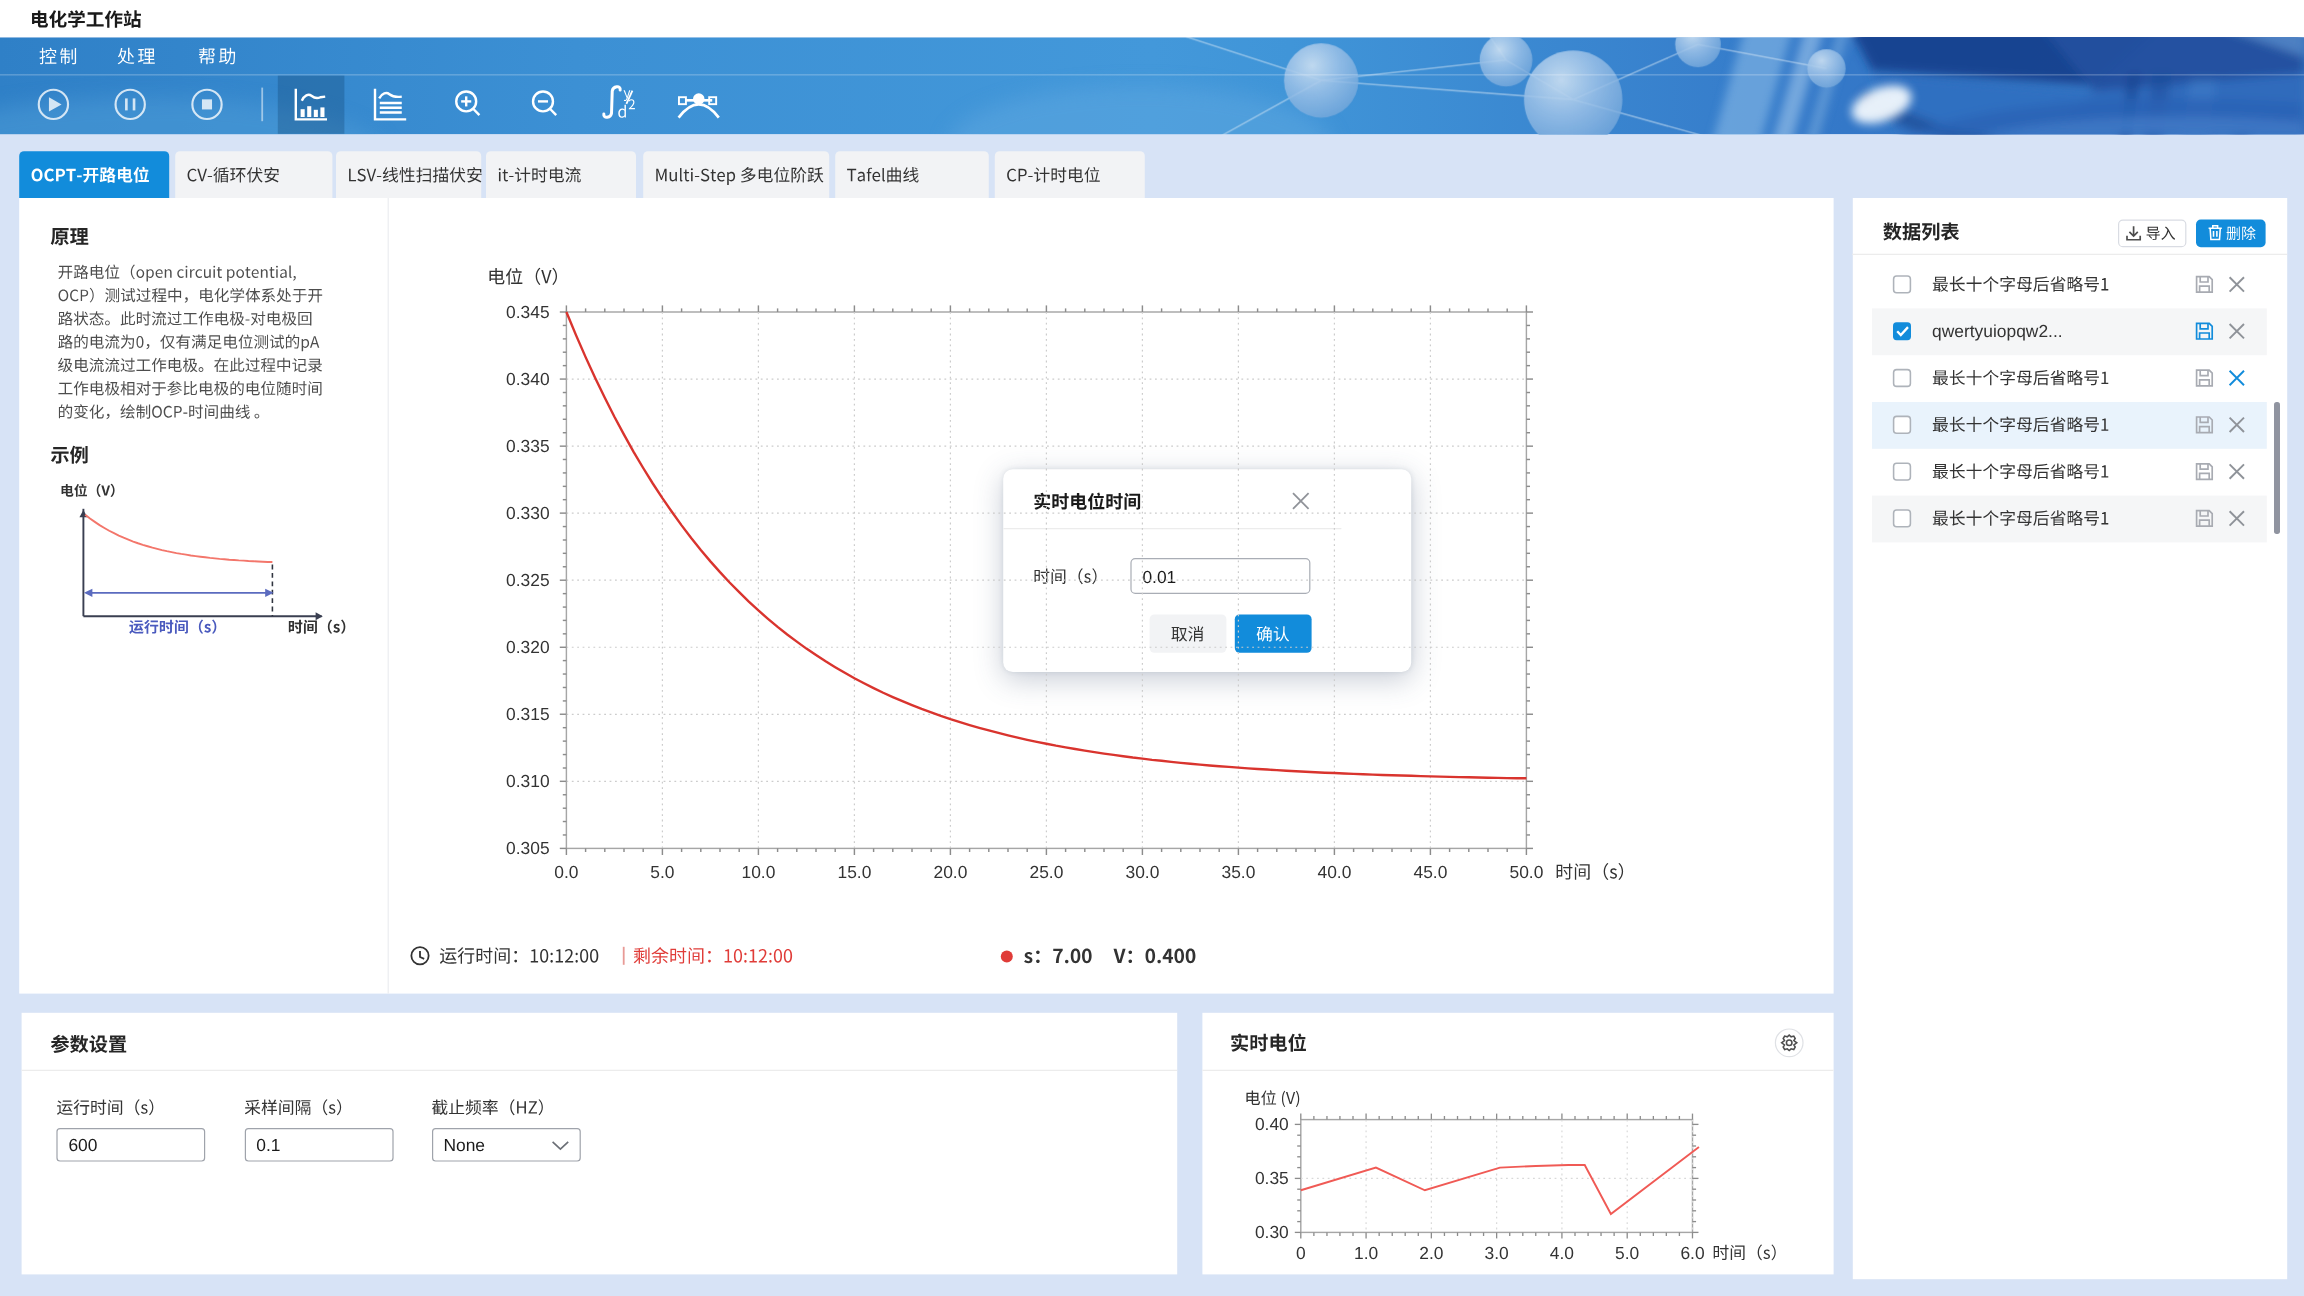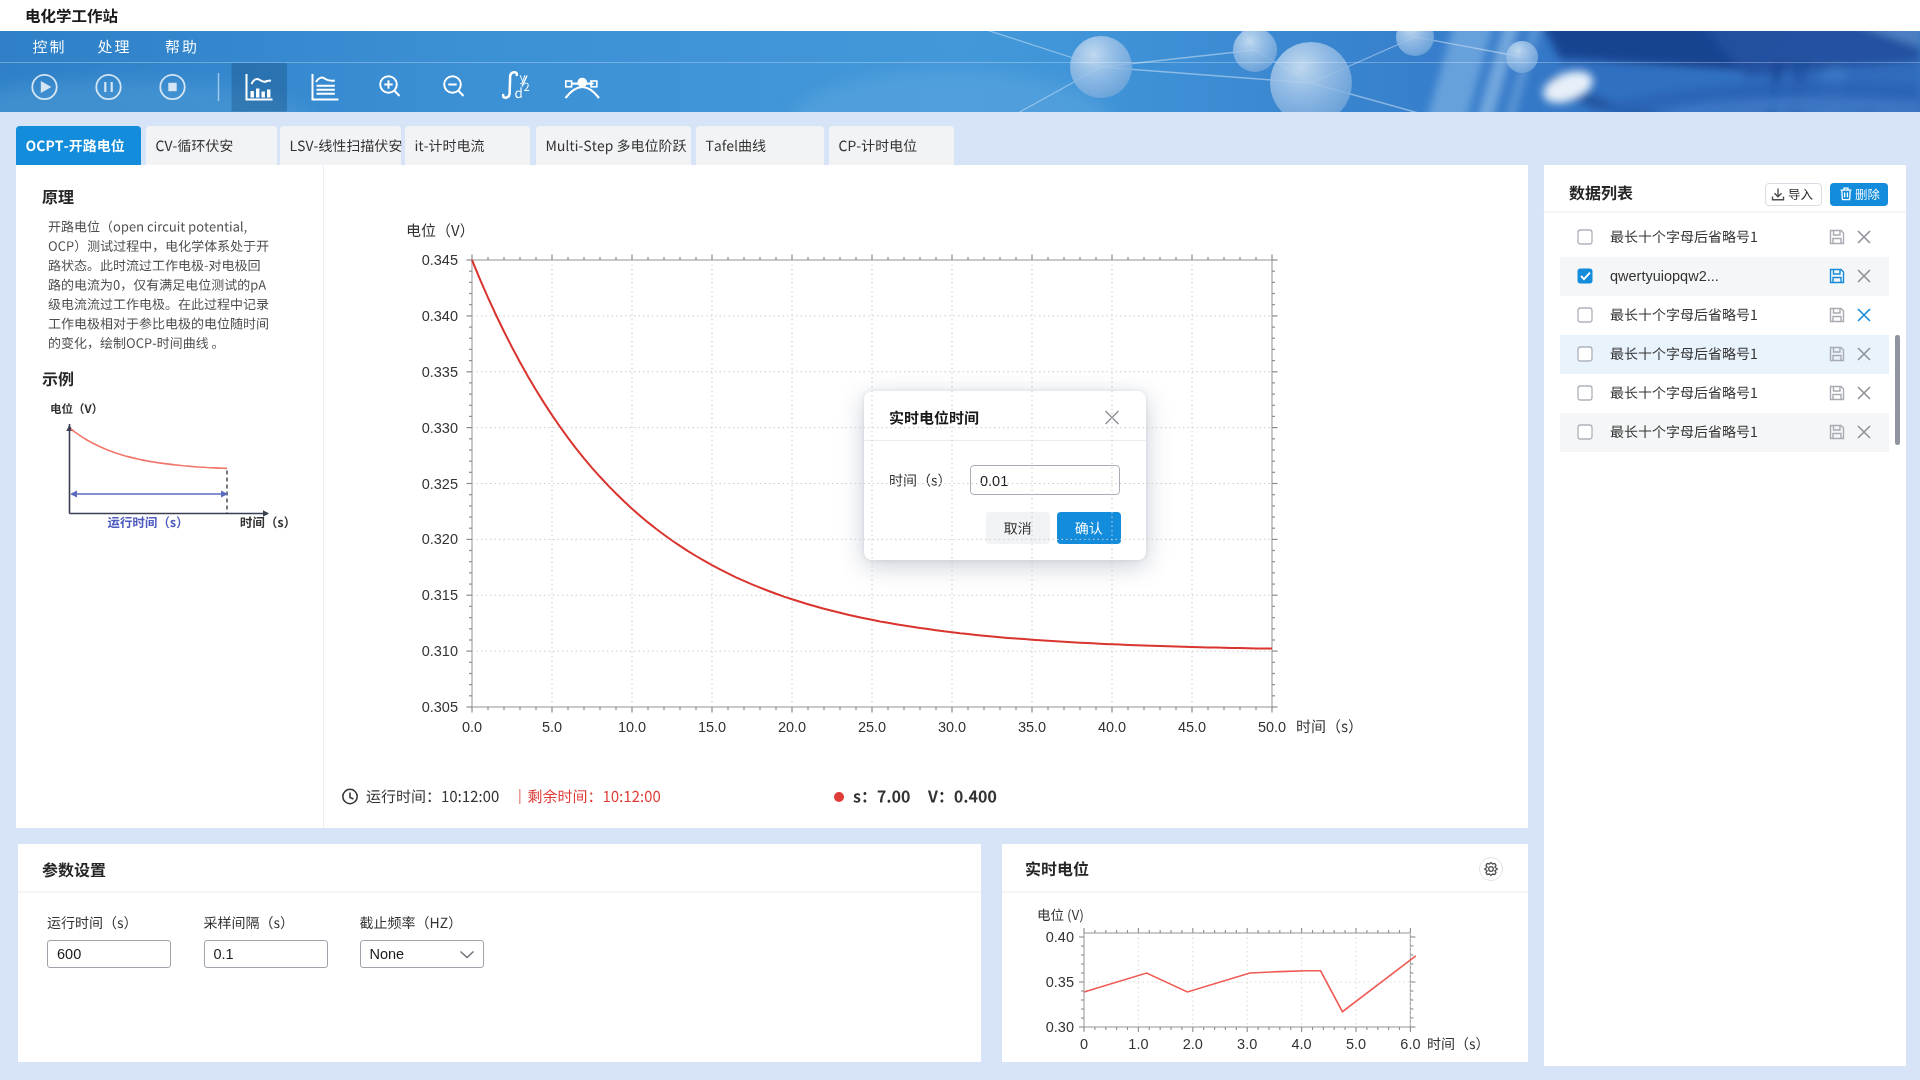--- a/index.html
+++ b/index.html
@@ -618,21 +618,21 @@
       <text x="1192.8" y="1049.0" text-anchor="middle">2.0</text>
       <text x="1247.2" y="1049.0" text-anchor="middle">3.0</text>
       <text x="1301.6" y="1049.0" text-anchor="middle">4.0</text>
       <text x="1356.0" y="1049.0" text-anchor="middle">5.0</text>
       <text x="1410.4" y="1049.0" text-anchor="middle">6.0</text>
     </g>
     <polyline points="1084.0,991.9 1146.6,973.0 1187.4,991.9 1249.9,973.0 1279.8,971.6 1307.0,970.8 1320.6,970.8 1342.4,1011.7 1415.8,955.9" fill="none" stroke="#f05a55" stroke-width="1.6"></polyline>
     <path fill="#333333" d="M1043.1 914.5V916.4H1039.8V914.5ZM1044.2 914.5H1047.6V916.4H1044.2ZM1043.1 913.5H1039.8V911.6H1043.1ZM1044.2 913.5V911.6H1047.6V913.5ZM1038.7 910.6V918.3H1039.8V917.4H1043.1V918.9C1043.1 920.4 1043.5 920.9 1045.1 920.9C1045.4 920.9 1047.7 920.9 1048 920.9C1049.5 920.9 1049.8 920.1 1050 918.1C1049.7 918 1049.2 917.8 1049 917.6C1048.9 919.4 1048.7 919.8 1048 919.8C1047.5 919.8 1045.5 919.8 1045.1 919.8C1044.3 919.8 1044.2 919.7 1044.2 918.9V917.4H1048.7V910.6H1044.2V908.7H1043.1V910.6ZM1055.5 911.1V912.1H1062.8V911.1ZM1056.4 913.1C1056.8 915 1057.2 917.5 1057.3 918.9L1058.3 918.6C1058.2 917.2 1057.7 914.8 1057.3 912.9ZM1058.2 908.8C1058.5 909.5 1058.7 910.4 1058.8 911L1059.8 910.7C1059.7 910.1 1059.4 909.2 1059.2 908.6ZM1054.9 919.5V920.5H1063.4V919.5H1060.6C1061.1 917.7 1061.7 915.1 1062 913L1060.9 912.8C1060.7 914.8 1060.2 917.7 1059.7 919.5ZM1054.4 908.7C1053.6 910.8 1052.3 912.8 1051 914.1C1051.2 914.3 1051.5 914.9 1051.6 915.1C1052.1 914.6 1052.5 914.1 1052.9 913.5V921.1H1053.9V911.9C1054.5 911 1054.9 910 1055.3 909ZM1070.3 922.6 1071 922.3C1069.8 920.4 1069.3 918.1 1069.3 915.8C1069.3 913.5 1069.8 911.2 1071 909.3L1070.3 909C1069 911 1068.3 913.2 1068.3 915.8C1068.3 918.5 1069 920.6 1070.3 922.6ZM1074.8 920H1076.2L1079.3 910.1H1078.1L1076.5 915.5C1076.2 916.6 1075.9 917.6 1075.5 918.7H1075.5C1075.1 917.6 1074.9 916.6 1074.5 915.5L1072.9 910.1H1071.6ZM1080.7 922.6C1081.9 920.6 1082.7 918.5 1082.7 915.8C1082.7 913.2 1081.9 911 1080.7 909L1079.9 909.3C1081.1 911.2 1081.7 913.5 1081.7 915.8C1081.7 918.1 1081.1 920.4 1079.9 922.3Z"></path>
     <path fill="#333333" d="M1433.6 1042.7C1434.4 1043.8 1435.3 1045.2 1435.8 1046.1L1436.7 1045.6C1436.2 1044.7 1435.3 1043.3 1434.5 1042.2ZM1431.5 1043.4V1046.6H1429.1V1043.4ZM1431.5 1042.4H1429.1V1039.4H1431.5ZM1428.1 1038.4V1048.7H1429.1V1047.5H1432.5V1038.4ZM1437.7 1037.3V1040H1433.2V1041.1H1437.7V1048.5C1437.7 1048.8 1437.6 1048.9 1437.3 1048.9C1437 1048.9 1436 1048.9 1434.9 1048.9C1435 1049.2 1435.2 1049.7 1435.3 1050C1436.7 1050 1437.6 1050 1438.1 1049.8C1438.6 1049.6 1438.8 1049.3 1438.8 1048.5V1041.1H1440.5V1040H1438.8V1037.3ZM1442.3 1040.4V1050.1H1443.4V1040.4ZM1442.5 1037.9C1443.1 1038.5 1443.9 1039.4 1444.2 1040L1445 1039.4C1444.7 1038.8 1444 1038 1443.3 1037.4ZM1446.3 1044.9H1449.7V1046.8H1446.3ZM1446.3 1042.1H1449.7V1044H1446.3ZM1445.4 1041.2V1047.6H1450.7V1041.2ZM1445.9 1038V1039H1452.7V1048.8C1452.7 1049 1452.6 1049.1 1452.5 1049.1C1452.3 1049.1 1451.7 1049.1 1451.1 1049.1C1451.3 1049.3 1451.4 1049.8 1451.5 1050C1452.3 1050 1452.9 1050 1453.3 1049.9C1453.7 1049.7 1453.8 1049.4 1453.8 1048.8V1038ZM1464.7 1043.7C1464.7 1046.4 1465.8 1048.6 1467.5 1050.3L1468.4 1049.9C1466.7 1048.2 1465.8 1046.2 1465.8 1043.7C1465.8 1041.2 1466.7 1039.1 1468.4 1037.5L1467.5 1037C1465.8 1038.7 1464.7 1041 1464.7 1043.7ZM1472.3 1049.2C1474.1 1049.2 1475 1048.2 1475 1046.9C1475 1045.5 1473.8 1045 1472.7 1044.6C1471.9 1044.3 1471.1 1044 1471.1 1043.3C1471.1 1042.7 1471.5 1042.2 1472.5 1042.2C1473.2 1042.2 1473.7 1042.5 1474.2 1042.9L1474.8 1042.1C1474.3 1041.6 1473.4 1041.2 1472.5 1041.2C1470.8 1041.2 1469.9 1042.2 1469.9 1043.4C1469.9 1044.7 1471 1045.2 1472.1 1045.6C1472.9 1045.9 1473.8 1046.2 1473.8 1047C1473.8 1047.7 1473.3 1048.2 1472.3 1048.2C1471.4 1048.2 1470.7 1047.8 1470.1 1047.3L1469.4 1048.1C1470.2 1048.7 1471.2 1049.2 1472.3 1049.2ZM1479.8 1043.7C1479.8 1041 1478.7 1038.7 1477 1037L1476.2 1037.5C1477.8 1039.1 1478.8 1041.2 1478.8 1043.7C1478.8 1046.2 1477.8 1048.2 1476.2 1049.9L1477 1050.3C1478.7 1048.6 1479.8 1046.4 1479.8 1043.7Z"></path>
 </svg>
-<div style="position:absolute;left:864px;top:390.5px;width:282px;height:169.5px;background:#fff;border-radius:8px;box-shadow:0 6px 24px rgba(60,80,110,0.28),0 0 4px rgba(60,80,110,0.12)">
+<div style="position:absolute;left:836px;top:390.5px;width:340px;height:169.5px;background:#fff;border-radius:8px;box-shadow:0 6px 24px rgba(60,80,110,0.28),0 0 4px rgba(60,80,110,0.12)">
 <div style="position:absolute;left:106px;top:74.5px;width:150px;height:29.5px;background:#fff;border:1px solid #a9adb5;border-radius:4px;box-sizing:border-box"></div>
 <div style="position:absolute;left:122px;top:121.5px;width:63.5px;height:31.5px;background:#f2f3f5;border-radius:4px"></div>
 <div style="position:absolute;left:193px;top:121.5px;width:63.5px;height:31.5px;background:#128cdb;border-radius:4px"></div>
 <svg width="282" height="169.5" style="position:absolute;left:0;top:0" viewBox="820 390.5 282 169.5" xmlns="http://www.w3.org/2000/svg">
       <path fill="#1a1a1a" d="M853 422C854.9 422.6 856.8 423.5 858 424.3L859.1 422.9C857.9 422.1 855.7 421.2 853.8 420.7ZM848.5 414.8C849.3 415.3 850.2 416 850.6 416.5L851.8 415.2C851.3 414.7 850.3 414 849.5 413.7ZM847 417.1C847.7 417.5 848.7 418.2 849.2 418.7L850.3 417.3C849.8 416.9 848.8 416.2 848 415.9ZM846.2 411.7V415.1H847.9V413.3H857V415.1H858.9V411.7H853.8C853.6 411.1 853.3 410.6 853 410.1L851.1 410.6C851.3 410.9 851.5 411.3 851.7 411.7ZM846 418.9V420.4H850.9C850 421.5 848.6 422.2 846.1 422.8C846.5 423.2 847 423.9 847.1 424.3C850.5 423.5 852.2 422.2 853.1 420.4H859.1V418.9H853.6C854 417.5 854.1 415.9 854.1 414H852.2C852.2 415.9 852.1 417.6 851.7 418.9ZM866.9 416.6C867.6 417.7 868.6 419.2 869 420L870.6 419.1C870.1 418.2 869.1 416.8 868.4 415.8ZM864.5 417.2V420H862.7V417.2ZM864.5 415.6H862.7V413H864.5ZM861 411.4V422.8H862.7V421.6H866.2V411.4ZM871.2 410.4V413H866.7V414.8H871.2V421.9C871.2 422.2 871.1 422.3 870.8 422.3C870.4 422.3 869.3 422.3 868.3 422.3C868.5 422.8 868.8 423.6 868.9 424.1C870.4 424.1 871.5 424.1 872.1 423.8C872.8 423.5 873 423 873 421.9V414.8H874.6V413H873V410.4ZM881.4 417.3V418.7H878.5V417.3ZM883.4 417.3H886.3V418.7H883.4ZM881.4 415.6H878.5V414.2H881.4ZM883.4 415.6V414.2H886.3V415.6ZM876.7 412.4V421.3H878.5V420.4H881.4V421.2C881.4 423.6 882 424.2 884.1 424.2C884.6 424.2 886.5 424.2 887 424.2C888.8 424.2 889.4 423.3 889.6 420.9C889.2 420.8 888.6 420.6 888.1 420.4V412.4H883.4V410.3H881.4V412.4ZM887.8 420.4C887.7 422 887.5 422.4 886.8 422.4C886.4 422.4 884.7 422.4 884.3 422.4C883.5 422.4 883.4 422.2 883.4 421.3V420.4ZM896.3 415.4C896.7 417.4 897.1 420 897.2 421.6L899 421.1C898.8 419.6 898.4 417 898 415ZM898.3 410.5C898.5 411.2 898.9 412.1 899 412.8H895.4V414.5H903.8V412.8H899.2L900.8 412.3C900.6 411.7 900.3 410.8 900 410ZM894.9 422V423.8H904.3V422H901.8C902.3 420.1 902.9 417.5 903.2 415.2L901.4 414.9C901.2 417.1 900.6 420 900.1 422ZM893.9 410.3C893.1 412.5 891.8 414.6 890.5 415.9C890.8 416.4 891.2 417.4 891.4 417.8C891.7 417.5 892.1 417.1 892.4 416.7V424.3H894.2V413.9C894.7 412.9 895.2 411.9 895.6 410.9ZM911.9 416.6C912.6 417.7 913.6 419.2 914 420L915.6 419.1C915.1 418.2 914.1 416.8 913.4 415.8ZM909.5 417.2V420H907.7V417.2ZM909.5 415.6H907.7V413H909.5ZM906 411.4V422.8H907.7V421.6H911.2V411.4ZM916.2 410.4V413H911.7V414.8H916.2V421.9C916.2 422.2 916.1 422.3 915.8 422.3C915.4 422.3 914.3 422.3 913.3 422.3C913.5 422.8 913.8 423.6 913.9 424.1C915.4 424.1 916.5 424.1 917.1 423.8C917.8 423.5 918 423 918 421.9V414.8H919.6V413H918V410.4ZM921.1 413.9V424.3H922.9V413.9ZM921.3 411.2C922 411.9 922.7 412.9 923 413.6L924.6 412.6C924.2 411.9 923.4 411 922.7 410.4ZM926.1 418.8H929V420.2H926.1ZM926.1 415.9H929V417.3H926.1ZM924.5 414.5V421.6H930.6V414.5ZM925.1 411V412.7H932.2V422.4C932.2 422.6 932.1 422.7 932 422.7C931.8 422.7 931.2 422.7 930.8 422.6C931 423.1 931.2 423.8 931.3 424.2C932.2 424.2 932.9 424.2 933.4 423.9C933.9 423.7 934.1 423.2 934.1 422.4V411Z"></path>
       <g stroke="#909399" stroke-width="1.5" fill="none">
         <path d="M1061.5,410.5 l13,13 M1074.5,410.5 l-13,13"></path>
       </g>
       <line x1="820" y1="440.0" x2="1102" y2="440.0" stroke="#ececec" stroke-width="1"></line>
       <path fill="#333333" d="M851.6 478.7C852.4 479.8 853.3 481.2 853.8 482.1L854.7 481.6C854.2 480.7 853.3 479.3 852.5 478.2ZM849.5 479.4V482.6H847.1V479.4ZM849.5 478.4H847.1V475.4H849.5ZM846.1 474.4V484.6H847.1V483.5H850.5V474.4ZM855.7 473.3V476H851.2V477.1H855.7V484.5C855.7 484.8 855.6 484.9 855.3 484.9C855 484.9 854 484.9 852.9 484.9C853 485.2 853.2 485.7 853.3 486C854.7 486 855.6 486 856.1 485.8C856.6 485.6 856.8 485.3 856.8 484.5V477.1H858.5V476H856.8V473.3ZM860.3 476.4V486.1H861.4V476.4ZM860.5 473.9C861.1 474.5 861.9 475.4 862.2 476L863 475.4C862.7 474.8 862 474 861.3 473.4ZM864.3 480.9H867.7V482.8H864.3ZM864.3 478.1H867.7V480H864.3ZM863.4 477.2V483.6H868.7V477.2ZM863.9 474V475H870.7V484.8C870.7 485 870.6 485.1 870.5 485.1C870.3 485.1 869.7 485.1 869.1 485.1C869.3 485.4 869.4 485.8 869.5 486.1C870.3 486.1 870.9 486.1 871.3 485.9C871.7 485.7 871.8 485.4 871.8 484.8V474ZM882.7 479.7C882.7 482.4 883.8 484.6 885.5 486.3L886.4 485.9C884.7 484.2 883.8 482.2 883.8 479.7C883.8 477.2 884.7 475.1 886.4 473.4L885.5 473C883.8 474.7 882.7 476.9 882.7 479.7ZM890.3 485.2C892.1 485.2 893 484.2 893 482.9C893 481.5 891.8 481 890.7 480.6C889.9 480.3 889.1 480 889.1 479.3C889.1 478.7 889.5 478.2 890.5 478.2C891.2 478.2 891.7 478.5 892.2 478.9L892.8 478.1C892.3 477.6 891.4 477.2 890.5 477.2C888.8 477.2 887.9 478.2 887.9 479.4C887.9 480.7 889 481.2 890.1 481.6C890.9 481.9 891.8 482.2 891.8 483C891.8 483.7 891.3 484.2 890.3 484.2C889.4 484.2 888.7 483.8 888.1 483.3L887.4 484.1C888.2 484.7 889.2 485.2 890.3 485.2ZM897.8 479.7C897.8 476.9 896.7 474.7 895 473L894.2 473.4C895.8 475.1 896.8 477.2 896.8 479.7C896.8 482.2 895.8 484.2 894.2 485.9L895 486.3C896.7 484.6 897.8 482.4 897.8 479.7Z"></path>

